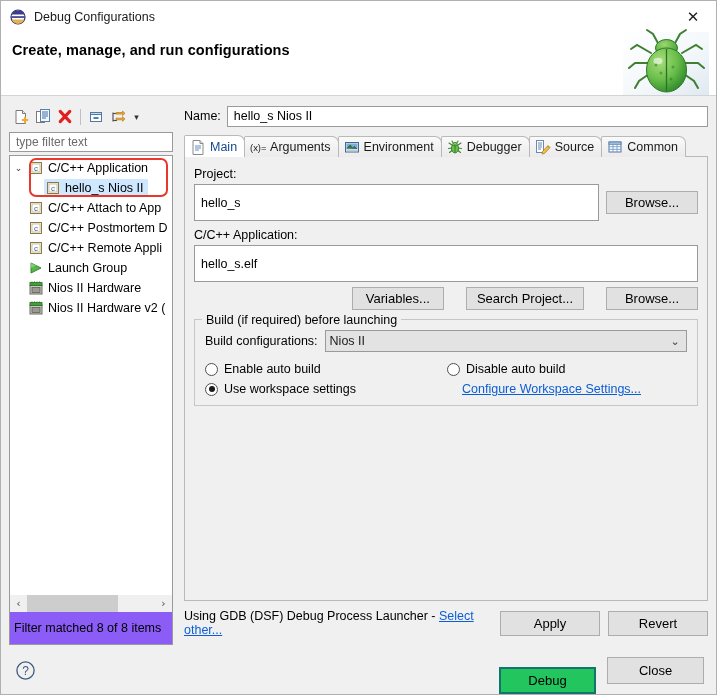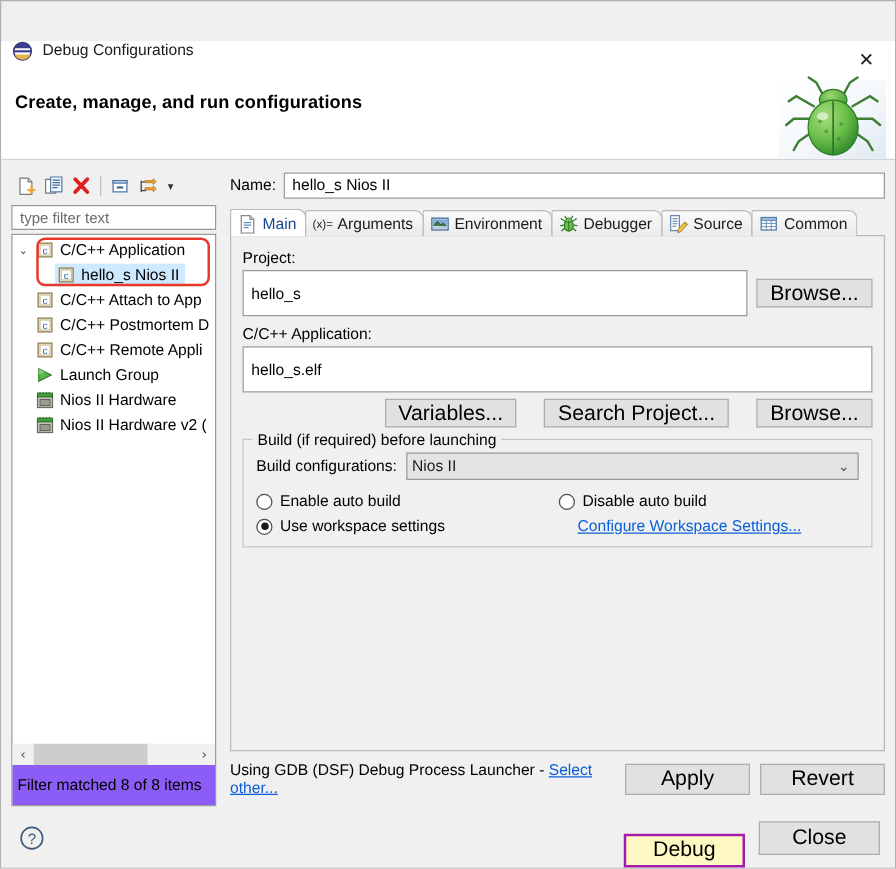--- a/index.html
+++ b/index.html
@@ -24,22 +24,22 @@
     background: #f0f0f0;
     display: flex;
     flex-direction: column;
   }
 
   
   .titlebar {
     height: 31px;
     background: #ffffff;
     display: flex;
-    flex: 0 0 auto;
-    margin-top: 32px;
+    align-items: center;
+    flex: 0 0 auto;
   }
   .titlebar-icon {
     width: 16px;
     height: 16px;
     margin-left: 9px;
     margin-right: 8px;
     flex: 0 0 auto;
   }
   .titlebar-title {
     font-size: 12.5px;
@@ -381,21 +381,21 @@
     color: #000;
     background: transparent;
   }
   .btn {
     height: 23px;
     min-width: 92px;
     padding: 0 10px;
     border: 1px solid #adadad;
     background: #e1e1e1;
     font-family: "Liberation Sans", sans-serif;
-    font-size: 17px;
+    font-size: 13px;
     color: #000;
     box-sizing: border-box;
     cursor: default;
     border-radius: 0;
     display: inline-flex;
     align-items: center;
     justify-content: center;
     white-space: nowrap;
   }
   .btnrow {
@@ -529,22 +529,22 @@
     height: 21px;
     flex: 0 0 auto;
     cursor: default;
   }
   .footer-spacer { flex: 1 1 auto; }
   .footer .btn {
     min-width: 97px;
     height: 27px;
   }
   .btn.default {
-    border: 2px solid #a21caf;
-    background: #fef9c3;
+    border: 2px solid #0f766e;
+    background: #22c55e;
     margin-top: 20px;
   }
   .footer .btn + .btn { margin-left: 11px; }
 
   
   .red-annot {
     position: absolute;
     border: 2px solid #e8382b;
     border-radius: 7px;
     pointer-events: none;

